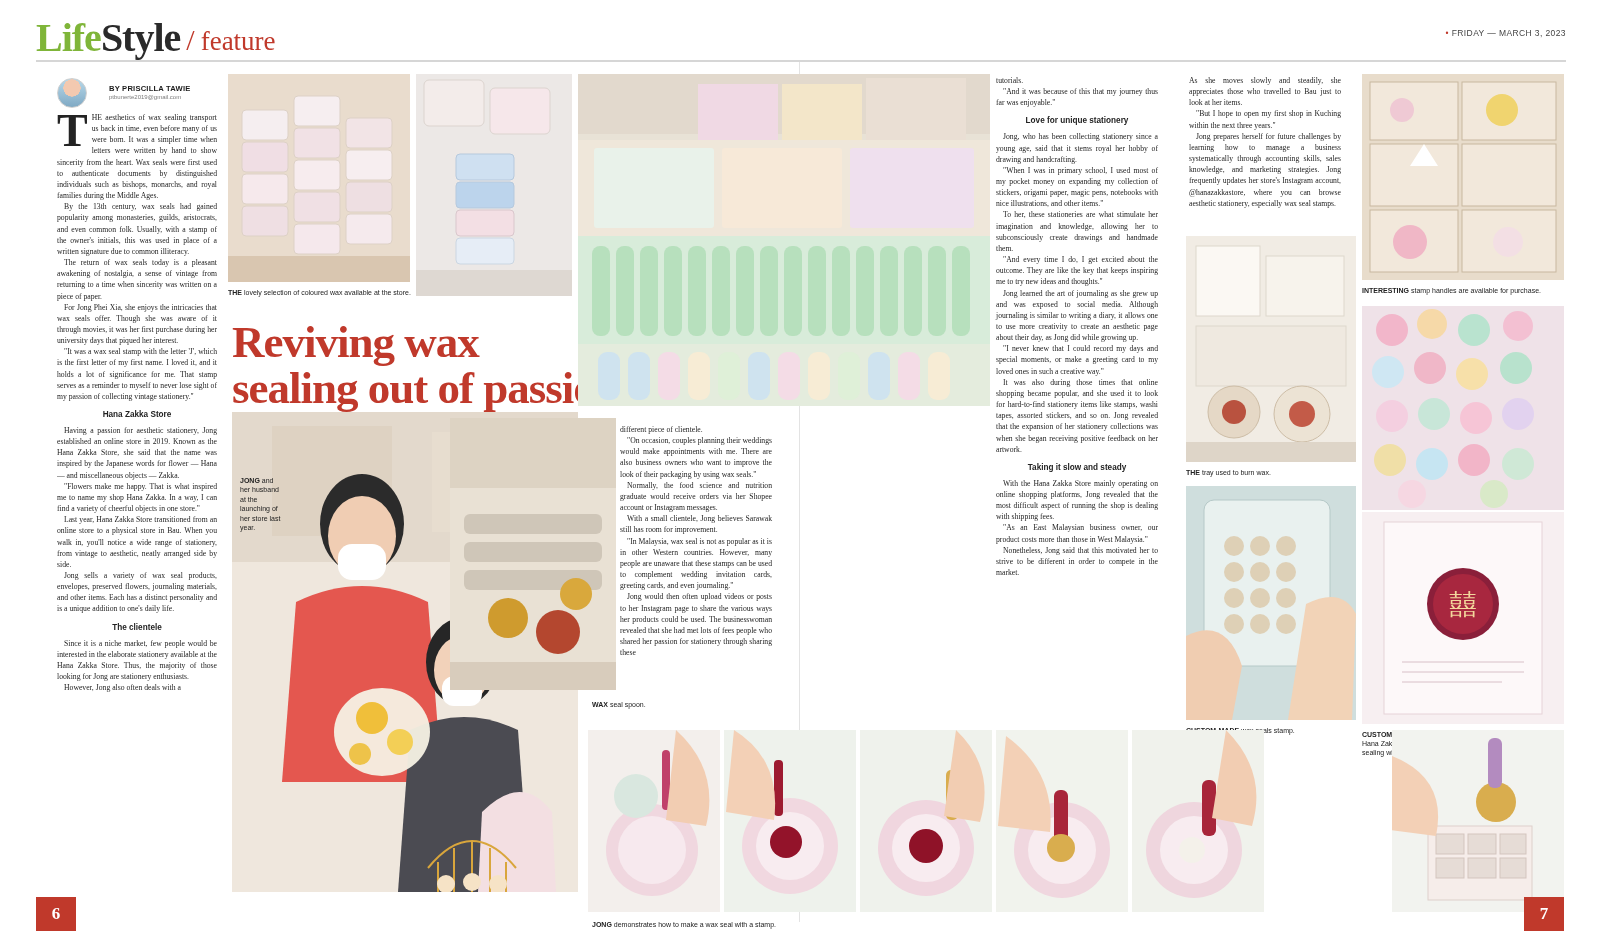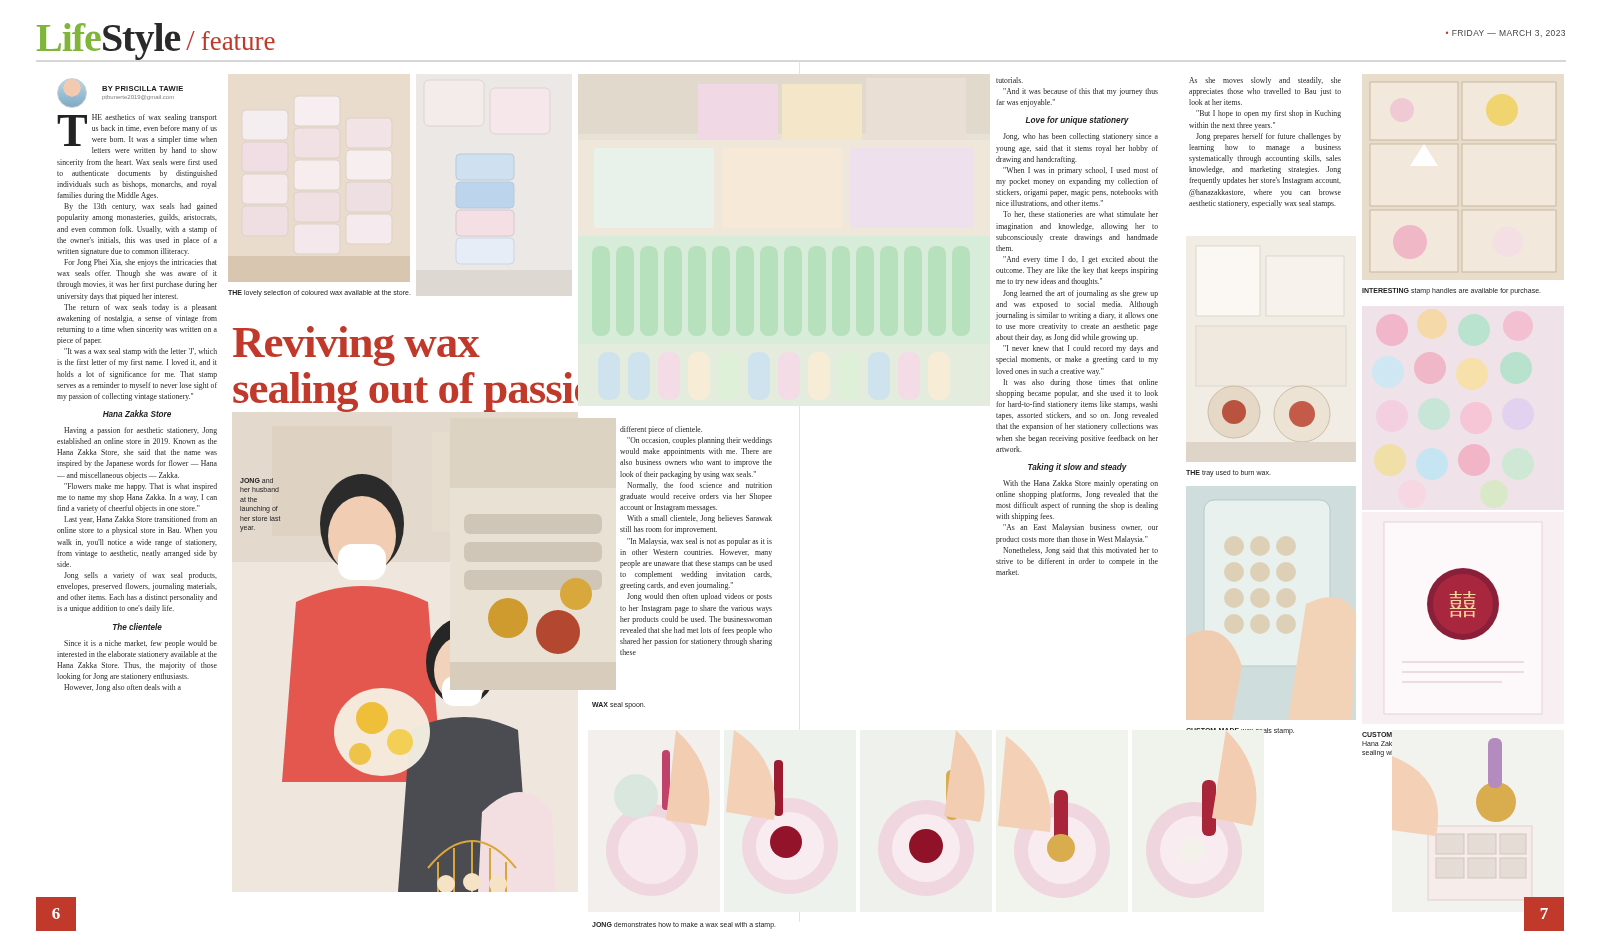--- a/index.html
+++ b/index.html
@@ -15,34 +15,34 @@
   .life{font-family:"Liberation Serif", serif;font-size:40px;font-weight:700;letter-spacing:-1px;}
   .life .life-a{color:#7fb539;}
   .life .life-b{color:#2a2a2a;}
   .slash{font-family:"Liberation Serif", serif;font-size:30px;color:#c0392b;font-weight:400;margin:0 2px 4px 2px;}
   .feature{font-family:"Liberation Serif", serif;font-size:27px;color:#c0392b;margin-bottom:4px;}
   .topline{position:absolute;left:36px;top:60px;width:1530px;height:2px;background:#d6d6d6;}
   .dateline{position:absolute;right:34px;top:28px;font-size:8.5px;letter-spacing:.4px;color:#444;}
   .dateline .dot{color:#c0392b;}
 
   
-  .byline{position:absolute;left:57px;top:78px;width:160px;display:flex;align-items:center;gap:15px;}
+  .byline{position:absolute;left:57px;top:78px;width:160px;display:flex;align-items:center;gap:22px;}
   .byline .av{width:28px;height:28px;border-radius:50%;background:
       radial-gradient(circle at 50% 32%,#f3c9b0 0 36%,transparent 37%),
       linear-gradient(#b8d9ea,#7fa9c4);
       border:1px solid #cfcfcf;flex:0 0 auto;}
   .byline .bytxt{line-height:1.15;}
   .byline .bname{font-size:7.6px;font-weight:700;letter-spacing:.2px;}
   .byline .bmail{font-size:6px;color:#7a7a7a;}
 
   
   .col{position:absolute;font-size:7.7px;line-height:1.45;text-align:justify;color:#232323;}
   .col p{margin:0 0 0 0;text-indent:7px;font-family:Liberation Serif, serif;}
   .col p.first{text-indent:0;}
-  .col h4{font-size:8.2px;margin:7px 0 4px 0;text-align:center;font-weight:700;font-style:italic;}
+  .col h4{font-size:8.2px;margin:7px 0 4px 0;text-align:center;font-weight:700;}
   .dropcapwrap{position:relative;}
   .dropcap{float:left;font-family:"Liberation Serif", serif;font-size:46px;line-height:34px;font-weight:700;padding:2px 4px 0 0;}
 
   
   .headline{position:absolute;left:232px;top:320px;width:450px;
     font-family:"Liberation Serif", serif;font-weight:700;color:#c0392b;
     font-size:45px;line-height:1.02;letter-spacing:-1px;}
 
   
   .ph{position:absolute;overflow:hidden;background:#ddd;}
@@ -101,22 +101,22 @@
   </div>
 
   <div class="gutter"></div>
 
   <div class="col" style="left:57px;top:112px;width:160px;">
     <div class="dropcapwrap">
       <span class="dropcap">T</span>
       <p class="first">HE aesthetics of wax sealing transport us back in time, even before many of us were born. It was a simpler time when letters were written by hand to show sincerity from the heart. Wax seals were first used to authenticate documents by distinguished individuals such as bishops, monarchs, and royal families during the Middle Ages.</p>
     </div>
     <p>By the 13th century, wax seals had gained popularity among monasteries, guilds, aristocrats, and even common folk. Usually, with a stamp of the owner's initials, this was used in place of a written signature due to common illiteracy.</p>
+    <p>The return of wax seals today is a pleasant awakening of nostalgia, a sense of vintage from returning to a time when sincerity was written on a piece of paper.</p>
     <p>For Jong Phei Xia, she enjoys the intricacies that wax seals offer. Though she was aware of it through movies, it was her first purchase during her university days that piqued her interest.</p>
-    <p>The return of wax seals today is a pleasant awakening of nostalgia, a sense of vintage from returning to a time when sincerity was written on a piece of paper.</p>
     <p>"It was a wax seal stamp with the letter 'J', which is the first letter of my first name. I loved it, and it holds a lot of significance for me. That stamp serves as a reminder to myself to never lose sight of my passion of collecting vintage stationery."</p>
     <h4>Hana Zakka Store</h4>
     <p>Having a passion for aesthetic stationery, Jong established an online store in 2019. Known as the Hana Zakka Store, she said that the name was inspired by the Japanese words for flower — Hana — and miscellaneous objects — Zakka.</p>
     <p>"Flowers make me happy. That is what inspired me to name my shop Hana Zakka. In a way, I can find a variety of cheerful objects in one store."</p>
     <p>Last year, Hana Zakka Store transitioned from an online store to a physical store in Bau. When you walk in, you'll notice a wide range of stationery, from vintage to aesthetic, neatly arranged side by side.</p>
     <p>Jong sells a variety of wax seal products, envelopes, preserved flowers, journaling materials, and other items. Each has a distinct personality and is a unique addition to one's daily life.</p>
     <h4>The clientele</h4>
     <p>Since it is a niche market, few people would be interested in the elaborate stationery available at the Hana Zakka Store. Thus, the majority of those looking for Jong are stationery enthusiasts.</p>
     <p>However, Jong also often deals with a</p>
   </div>

